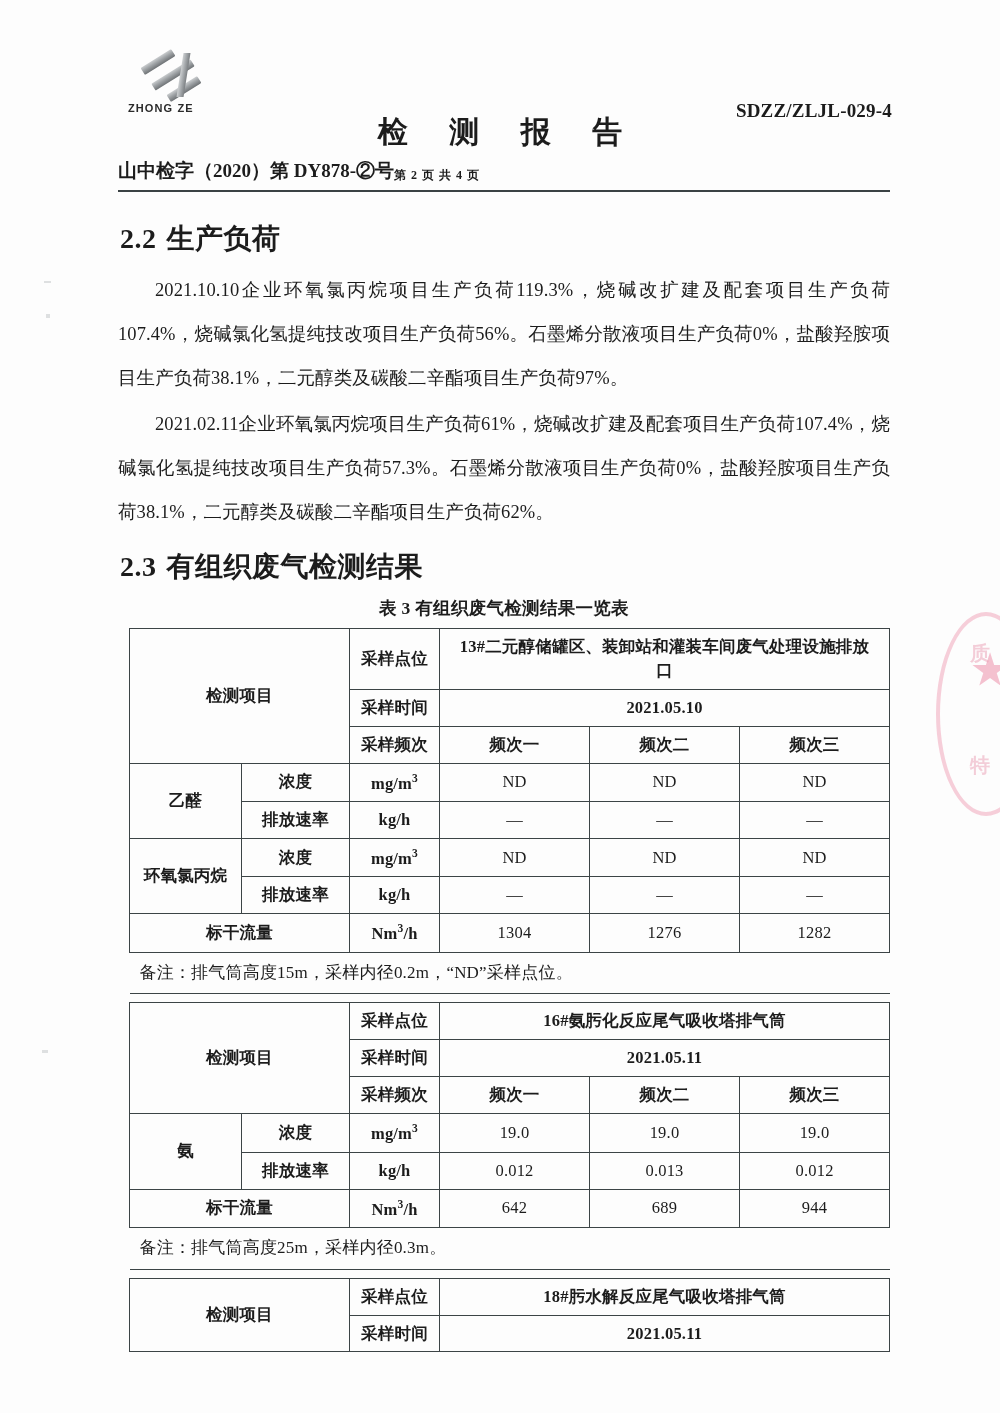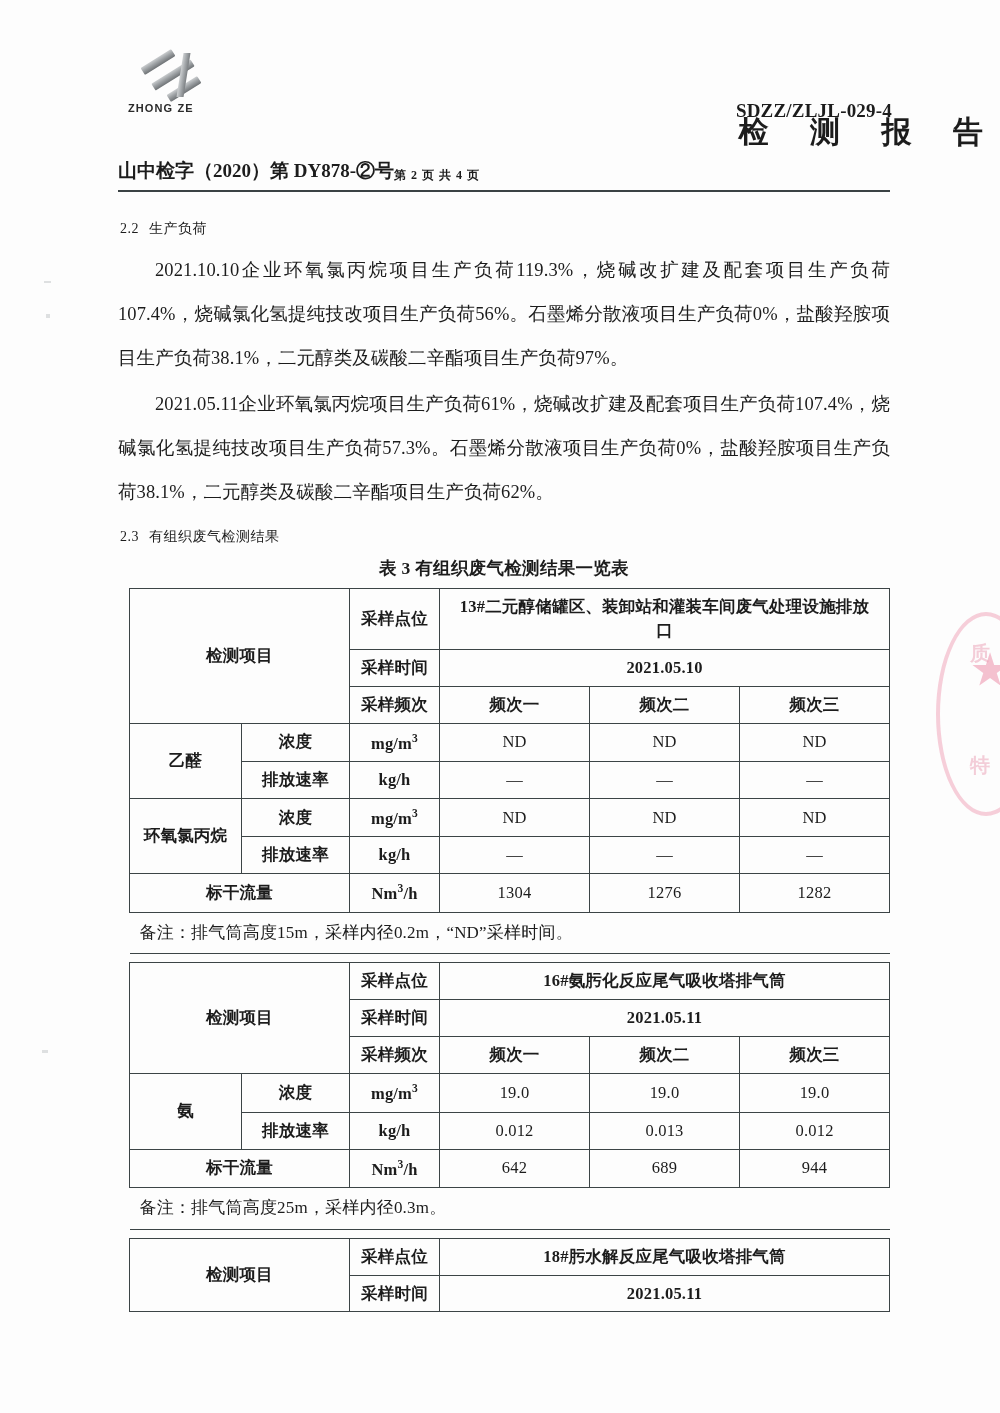--- a/index.html
+++ b/index.html
@@ -75,21 +75,21 @@
     font-weight: 700;
     letter-spacing: 0.2px;
     white-space: nowrap;
   }
 
   .report-title {
     position: absolute;
     left: 0;
     top: 112px;
     width: 1000px;
-    text-align: right;
+    text-align: center;
     font-size: 30px;
     font-weight: 700;
     letter-spacing: 17px;
     text-indent: 17px;
     font-family: "Liberation Serif", "DejaVu Serif", serif;
   }
 
   .header-rule-row {
     position: absolute;
     left: 118px;
@@ -113,22 +113,22 @@
   }
 
   
   .content {
     position: absolute;
     left: 118px;
     top: 206px;
     width: 772px;
   }
   .sec-heading {
-    font-size: 14px;
-    font-weight: 400;
+    font-size: 28px;
+    font-weight: 700;
     margin: 14px 0 10px 2px;
     letter-spacing: 0.5px;
   }
   .sec-heading .num { margin-right: 10px; }
 
   .para {
     font-size: 18.5px;
     line-height: 44px;
     text-align: justify;
     text-indent: 2em;
@@ -258,21 +258,21 @@
       <div class="page-no">第 2 页  共 4 页</div>
     </div>
   </div>
 
   <div class="content">
 
     <div class="sec-heading">
       <span class="num">2.2</span><span>生产负荷</span>
     </div>
     <p class="para">2021.10.10企业环氧氯丙烷项目生产负荷119.3%，烧碱改扩建及配套项目生产负荷107.4%，烧碱氯化氢提纯技改项目生产负荷56%。石墨烯分散液项目生产负荷0%，盐酸羟胺项目生产负荷38.1%，二元醇类及碳酸二辛酯项目生产负荷97%。</p>
-    <p class="para">2021.05.11企业环氧氯丙烷项目生产负荷61%，烧碱改扩建及配套项目生产负荷107.4%，烧碱氯化氢提纯技改项目生产负荷57.3%。石墨烯分散液项目生产负荷0%，盐酸羟胺项目生产负荷38.1%，二元醇类及碳酸二辛酯项目生产负荷62%。</p>
+    <p class="para">2021.02.11企业环氧氯丙烷项目生产负荷61%，烧碱改扩建及配套项目生产负荷107.4%，烧碱氯化氢提纯技改项目生产负荷57.3%。石墨烯分散液项目生产负荷0%，盐酸羟胺项目生产负荷38.1%，二元醇类及碳酸二辛酯项目生产负荷62%。</p>
 
     <div class="sec-heading">
       <span class="num">2.3</span><span>有组织废气检测结果</span>
     </div>
     <div class="table-caption">表 3   有组织废气检测结果一览表</div>
 
     <table class="rpt-table">
       <colgroup>
         <col class="col-a">
           <col class="col-b">
@@ -332,21 +332,21 @@
 
         <tr>
           <td colspan="2">标干流量</td>
           <td><span>Nm</span><span class="sup">3</span><span>/h</span></td>
           <td class="val">1304</td>
           <td class="val">1276</td>
           <td class="val">1282</td>
         </tr>
 
         <tr>
-          <td colspan="6" class="note">备注：排气筒高度15m，采样内径0.2m，“ND”采样时间。</td>
+          <td colspan="6" class="note">备注：排气筒高度15m，采样内径0.2m，“ND”采样点位。</td>
         </tr>
       </tbody>
     </table>
 
     <div class="tbl-gap"></div>
 
     <table class="rpt-table">
       <colgroup>
         <col class="col-a">
           <col class="col-b">

